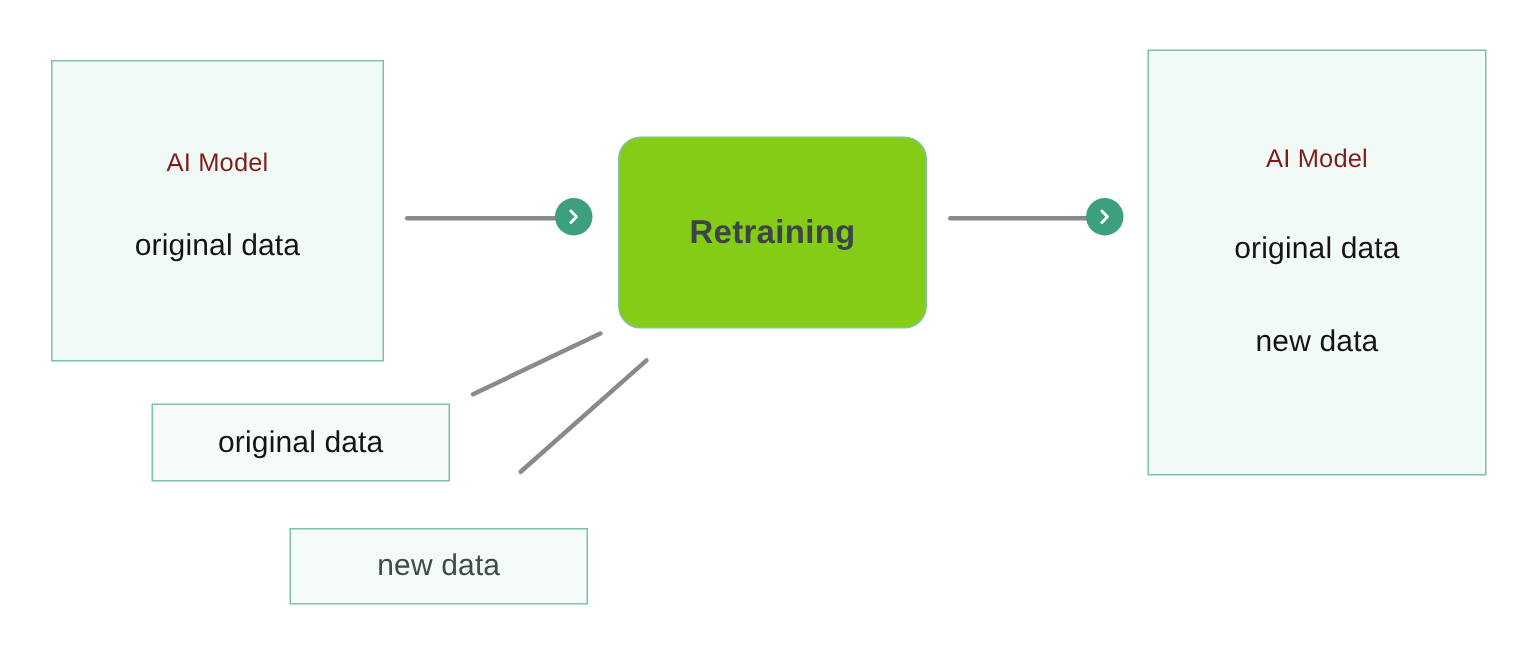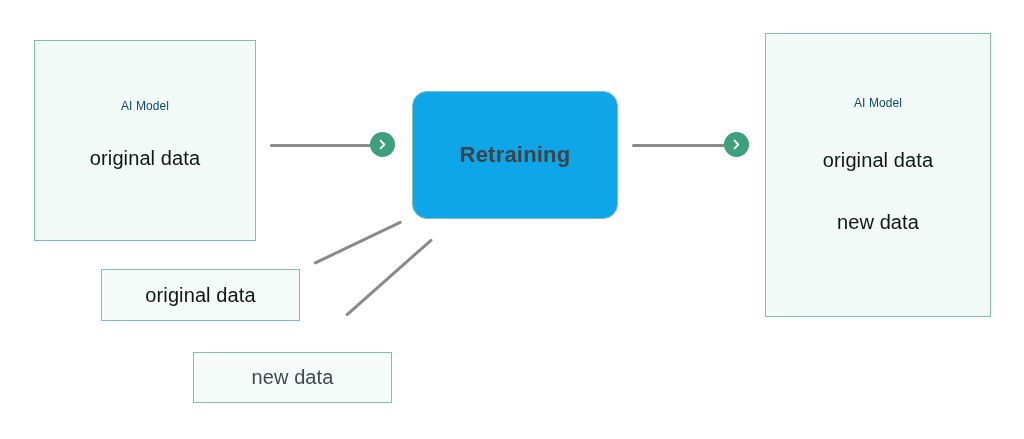--- a/index.html
+++ b/index.html
@@ -24,22 +24,22 @@
     position: absolute;
     box-sizing: border-box;
     background: #f2faf7;
     border: 1.5px solid #7fc1a9;
     display: flex;
     flex-direction: column;
     align-items: center;
   }
 
   .node-title {
-    color: #0c4a6e;
-    font-size: 12px;
+    color: #7f1d1d;
+    font-size: 17px;
     line-height: 1.2;
     letter-spacing: 0.1px;
     white-space: nowrap;
   }
   .node-line {
     color: #141414;
     font-size: 20px;
     line-height: 1.2;
     letter-spacing: 0.1px;
     white-space: nowrap;
@@ -99,21 +99,21 @@
   #chip-new .chip-label { color: #3f4a4c; }
 
   
   #process-retraining {
     position: absolute;
     box-sizing: border-box;
     left: 412px;
     top: 91px;
     width: 206px;
     height: 128px;
-    background: #0ea5e9;
+    background: #84cc16;
     border: 1.5px solid #7fc1a9;
     border-radius: 15px;
     display: flex;
     align-items: center;
     justify-content: center;
   }
   #process-retraining .process-label {
     color: #3c4448;
     font-size: 22px;
     font-weight: bold;

